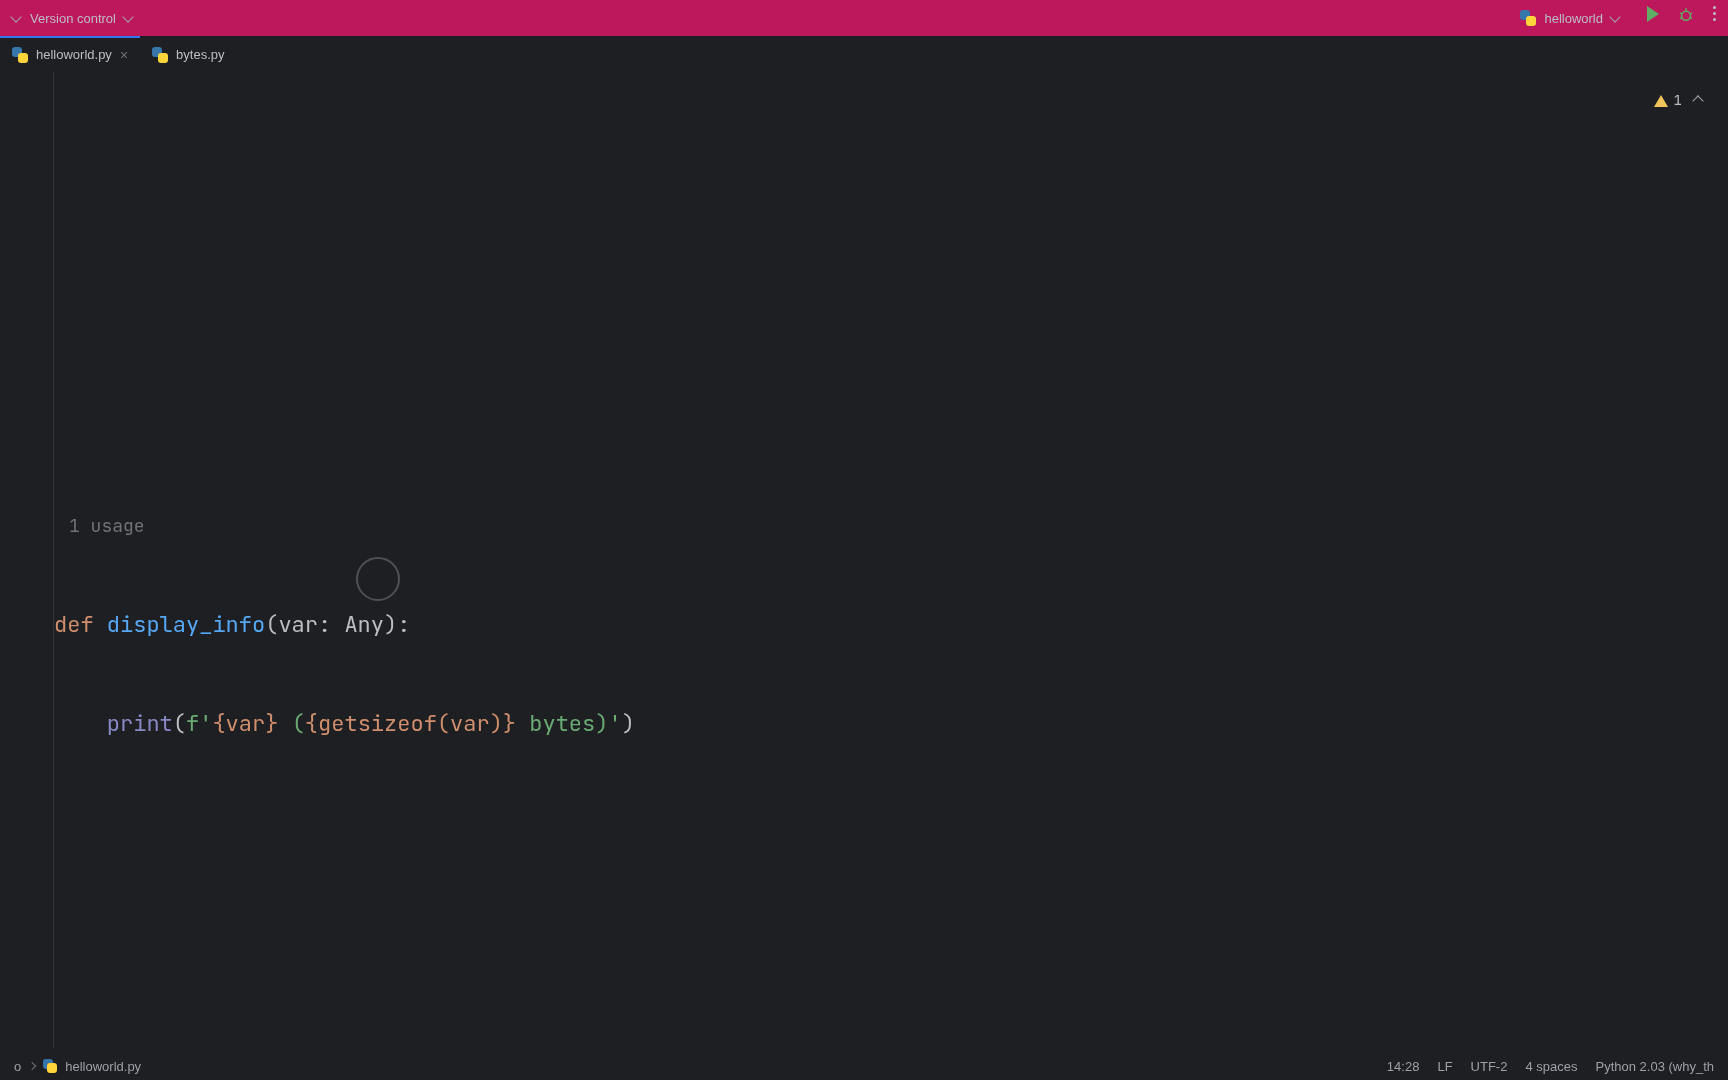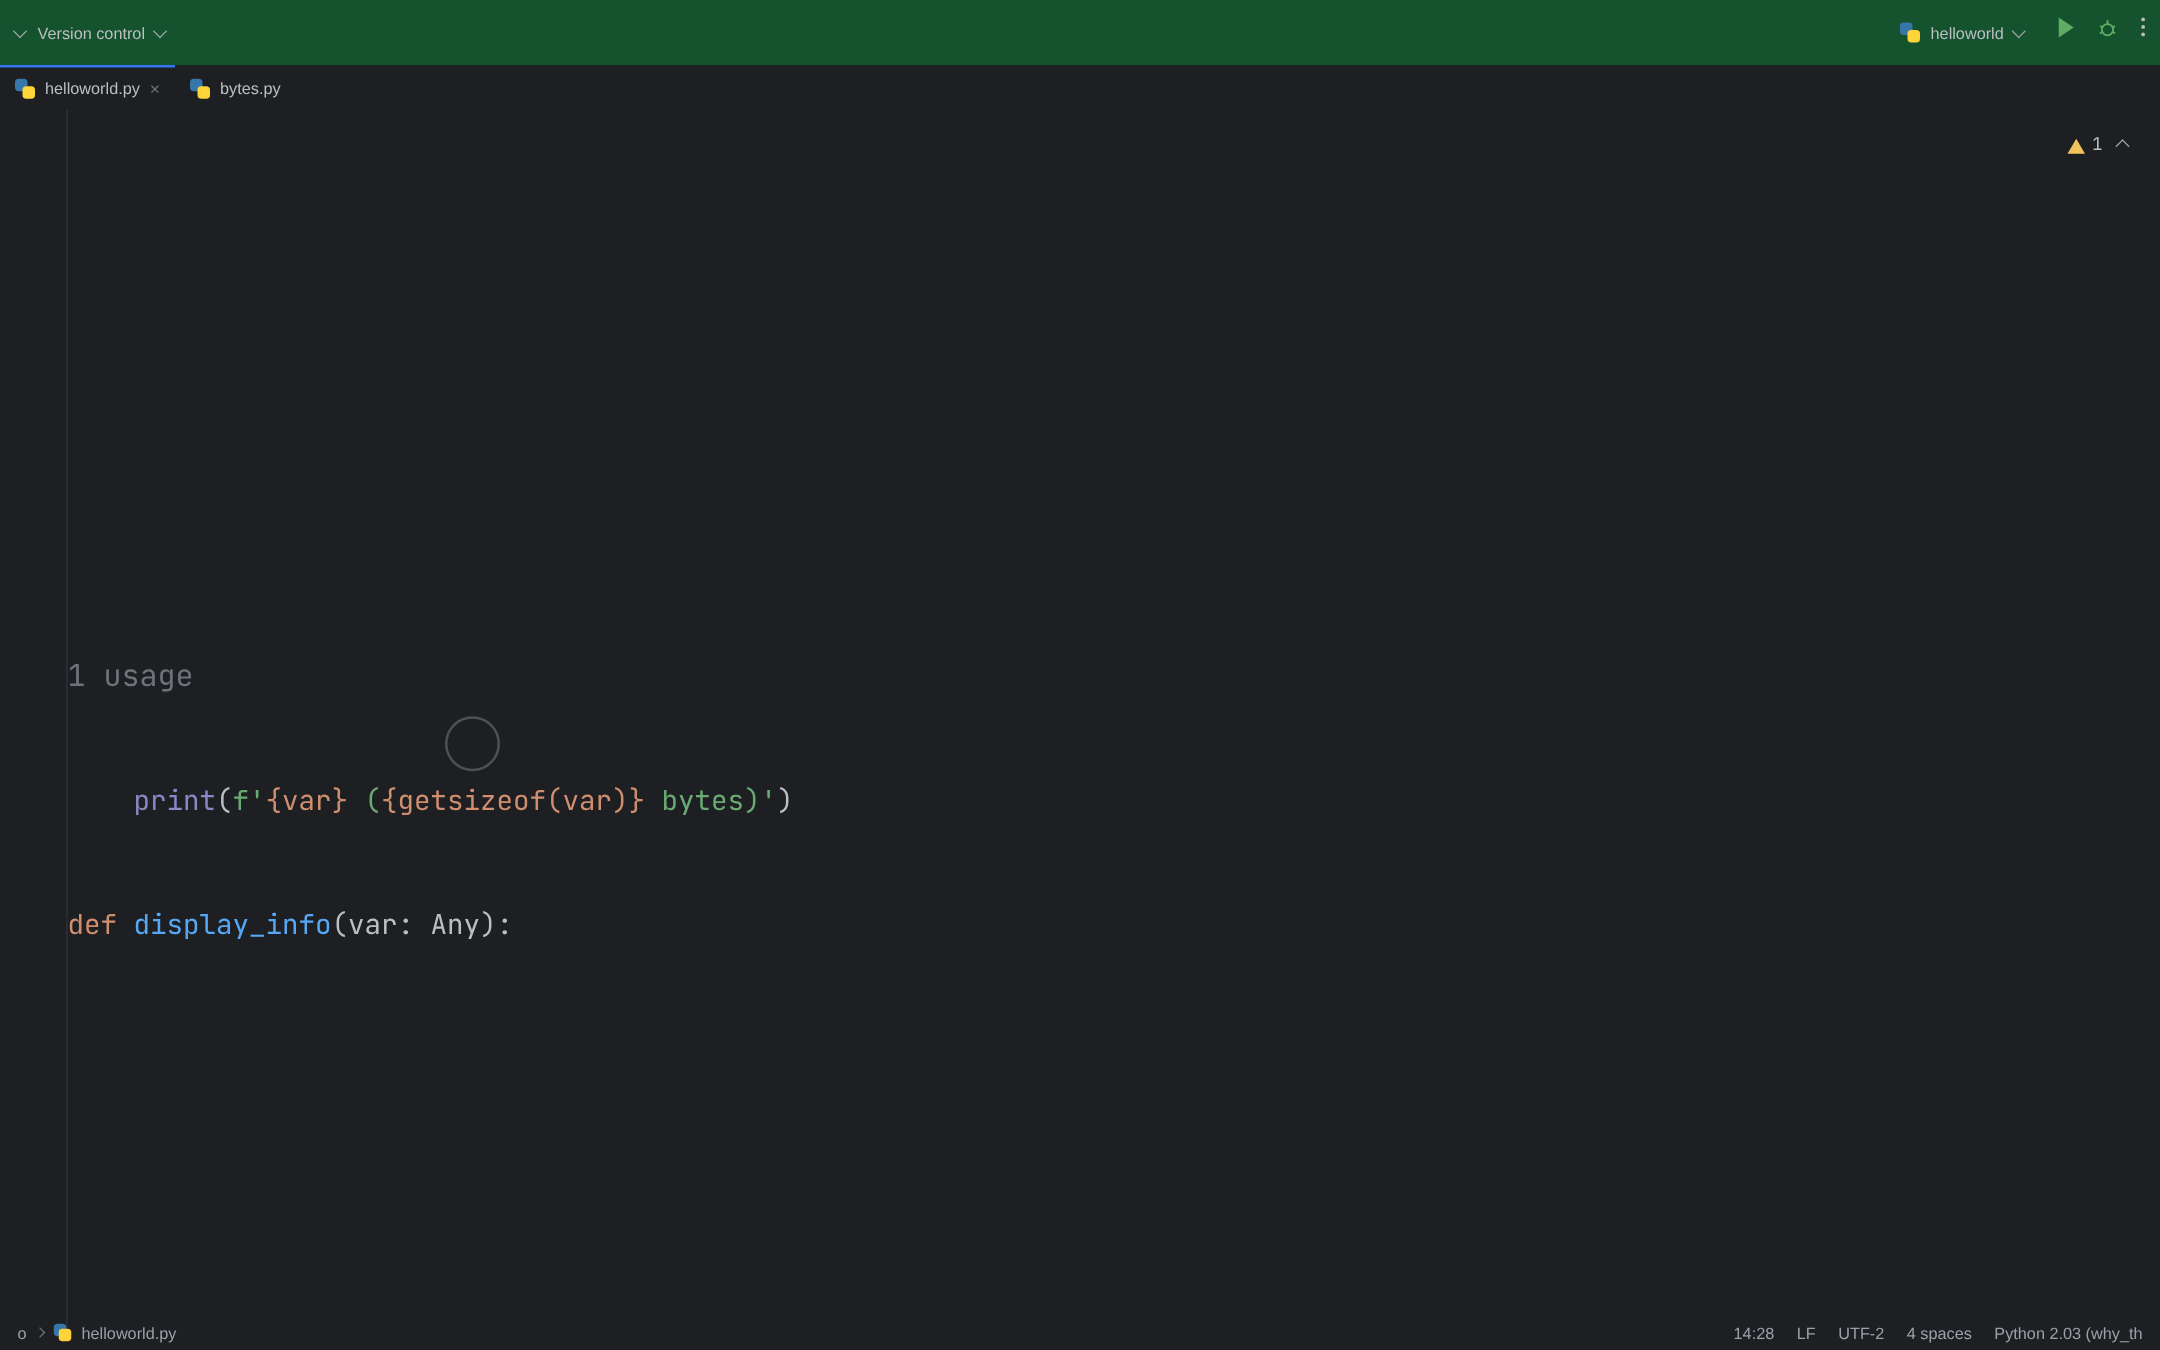--- a/index.html
+++ b/index.html
@@ -8,22 +8,22 @@
     height: 1080px;
     background: #1e1f22;
     color: #bcbec4;
     font-family: -apple-system, BlinkMacSystemFont, "Segoe UI", sans-serif;
     font-size: 13px;
     overflow: hidden;
     position: relative;
   }
 
   .topbar {
-    height: 52px;
-    background: #14532d;
+    height: 36px;
+    background: #be185d;
     display: flex;
     align-items: center;
     padding: 0 12px;
     justify-content: space-between;
   }
   .topbar-left { display:flex; align-items:center; gap:10px; }
   .topbar-right { display:flex; align-items:flex-start; gap:18px; }
 
   .chevron {
     display:inline-block;
@@ -108,21 +108,21 @@
   }
   .gutter .ln { height:33px; }
   .code {
     flex:1;
     padding-top:8px;
     white-space:pre;
     position:relative;
   }
   .code .row { height:33px; padding-left:0; }
 
-  .inlay { color:#6e737a; font-size:24px; }
+  .inlay { color:#6e737a; font-size:18px;margin-left:15px; }
 
   .kw { color:#cf8e6d; }
   .fn { color:#56a8f5; }
   .bi { color:#8888c6; }
   .str { color:#6aab73; }
   .cm { color:#7a7e85; }
   .op { color:#bcbec4; }
 
   .insp {
     position:absolute;
@@ -250,22 +250,22 @@
     <div class="insp">
       <div class="warn-tri"></div>
       <span>1</span>
       <span class="up"></span>
     </div>
 
     <div class="row"></div>
     <div class="row"></div>
     <div class="row"></div>
     <div class="row inlay">1 usage</div>
+    <div class="row"><span class="kw">def </span><span class="fn">display_info</span><span class="op">(var: Any):</span></div>
     <div class="row"><span class="bi">    print</span><span class="op">(</span><span class="str">f'</span><span class="kw">{var}</span><span class="str"> (</span><span class="kw">{getsizeof(var)}</span><span class="str"> bytes)</span><span class="str">'</span><span class="op">)</span></div>
-    <div class="row"><span class="kw">def </span><span class="fn">display_info</span><span class="op">(var: Any):</span></div>
     <div class="row"></div>
     <div class="row"></div>
     
     
     
     
     
     
     
     

